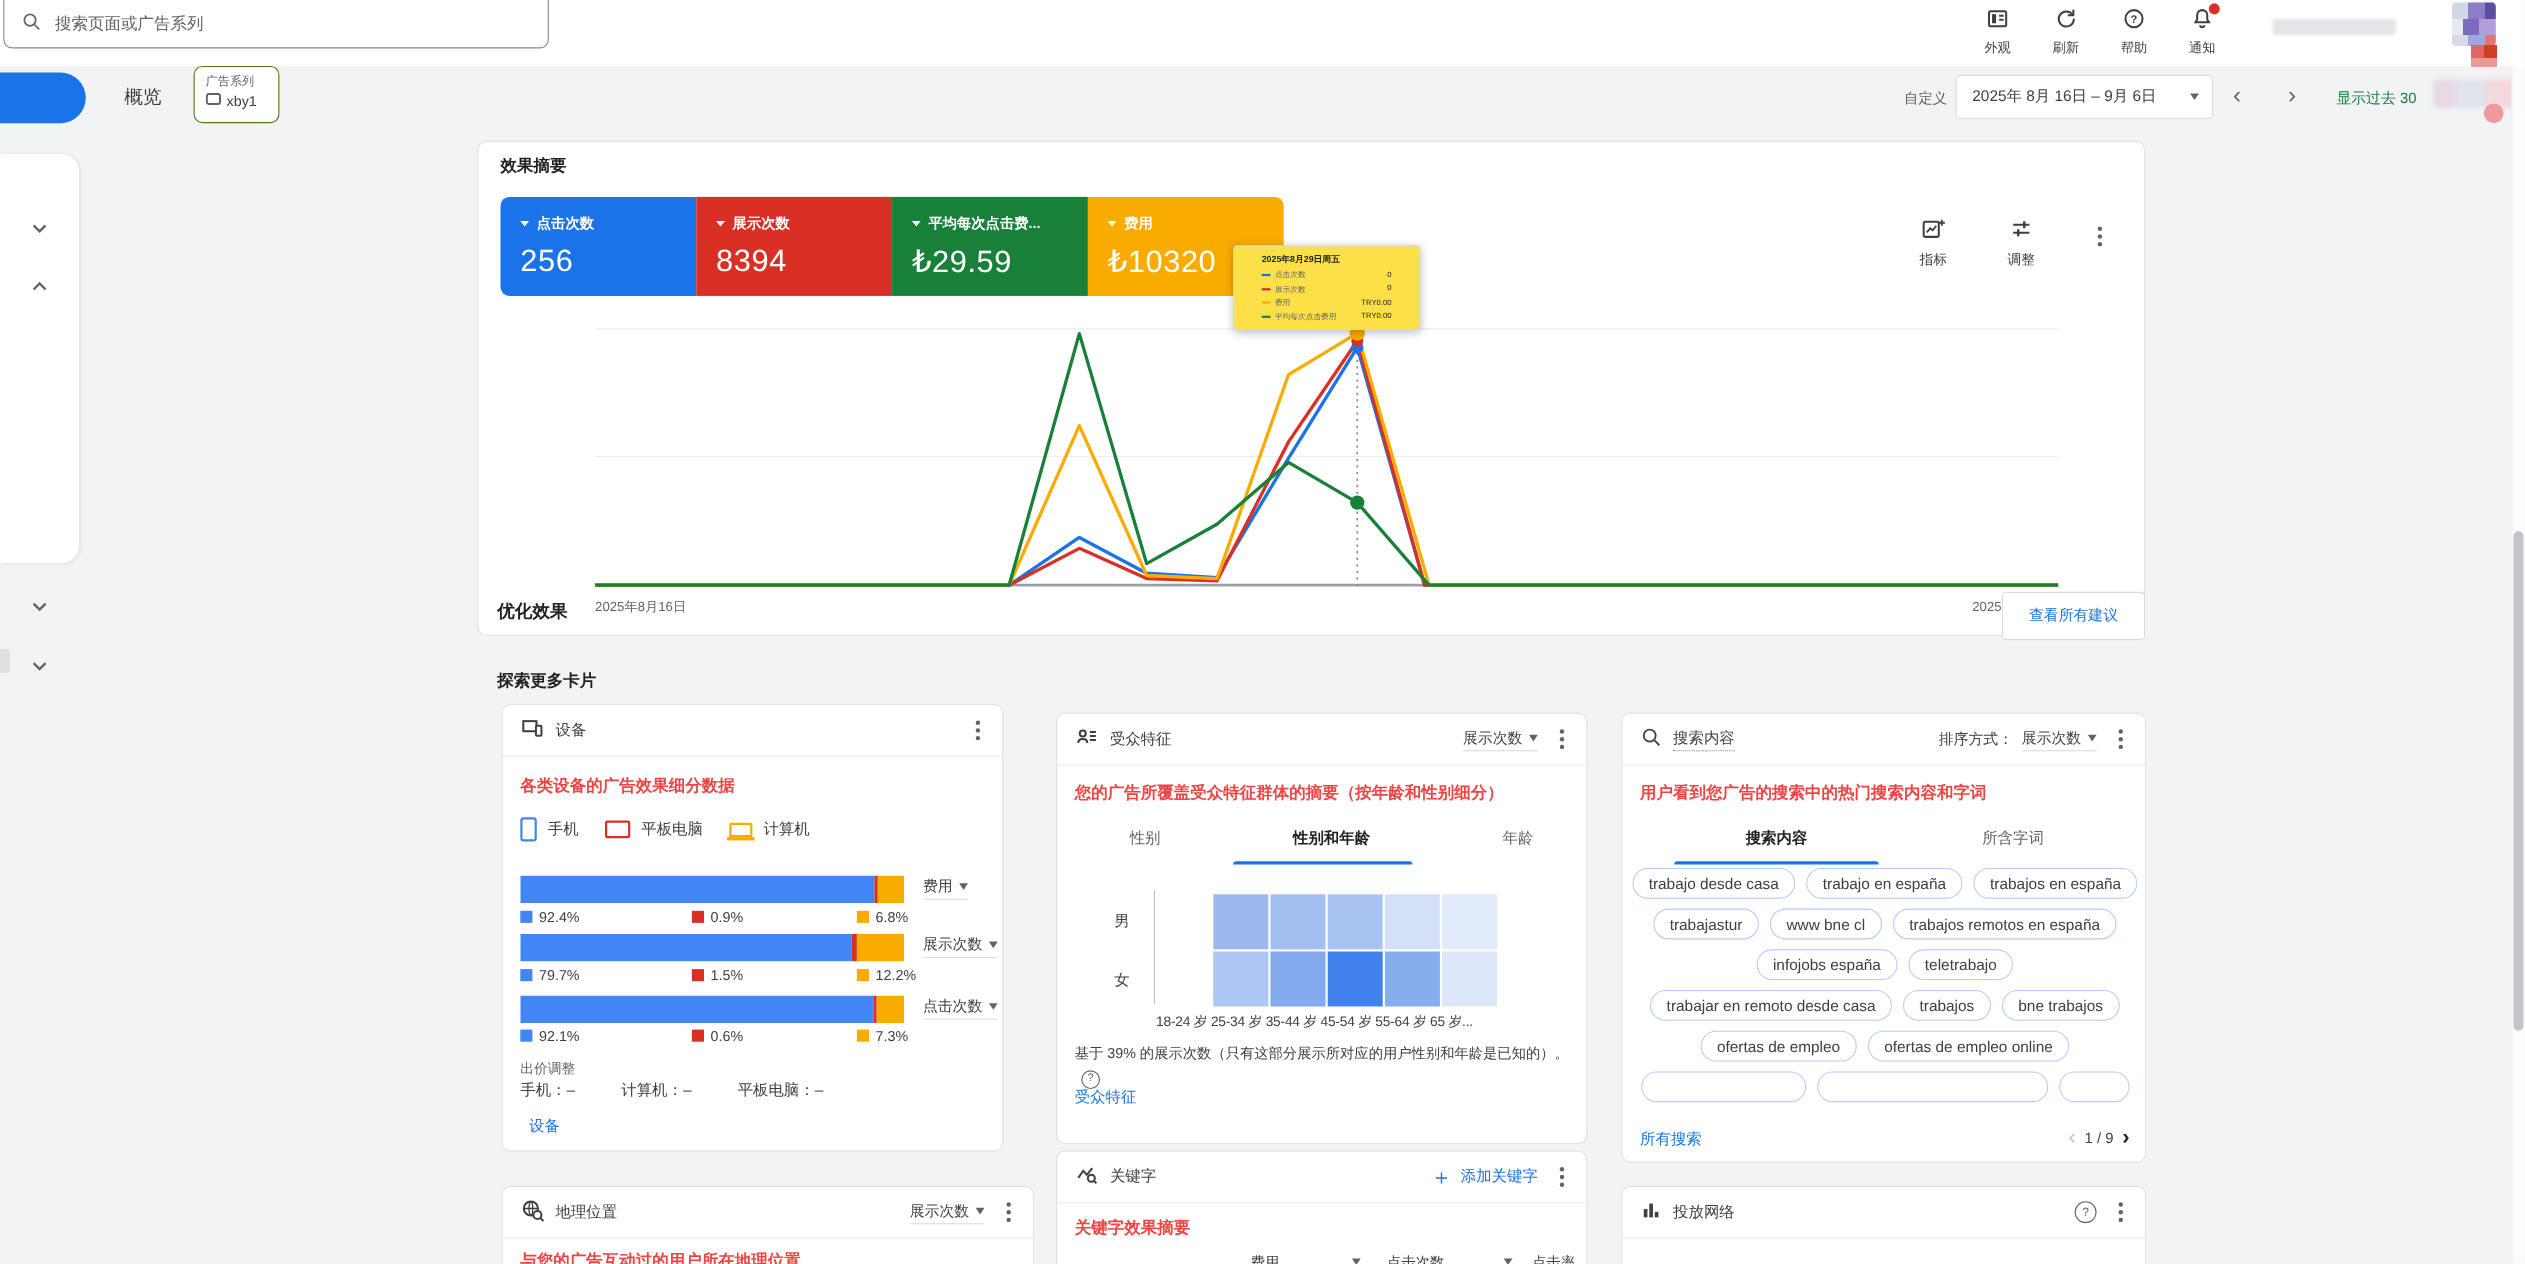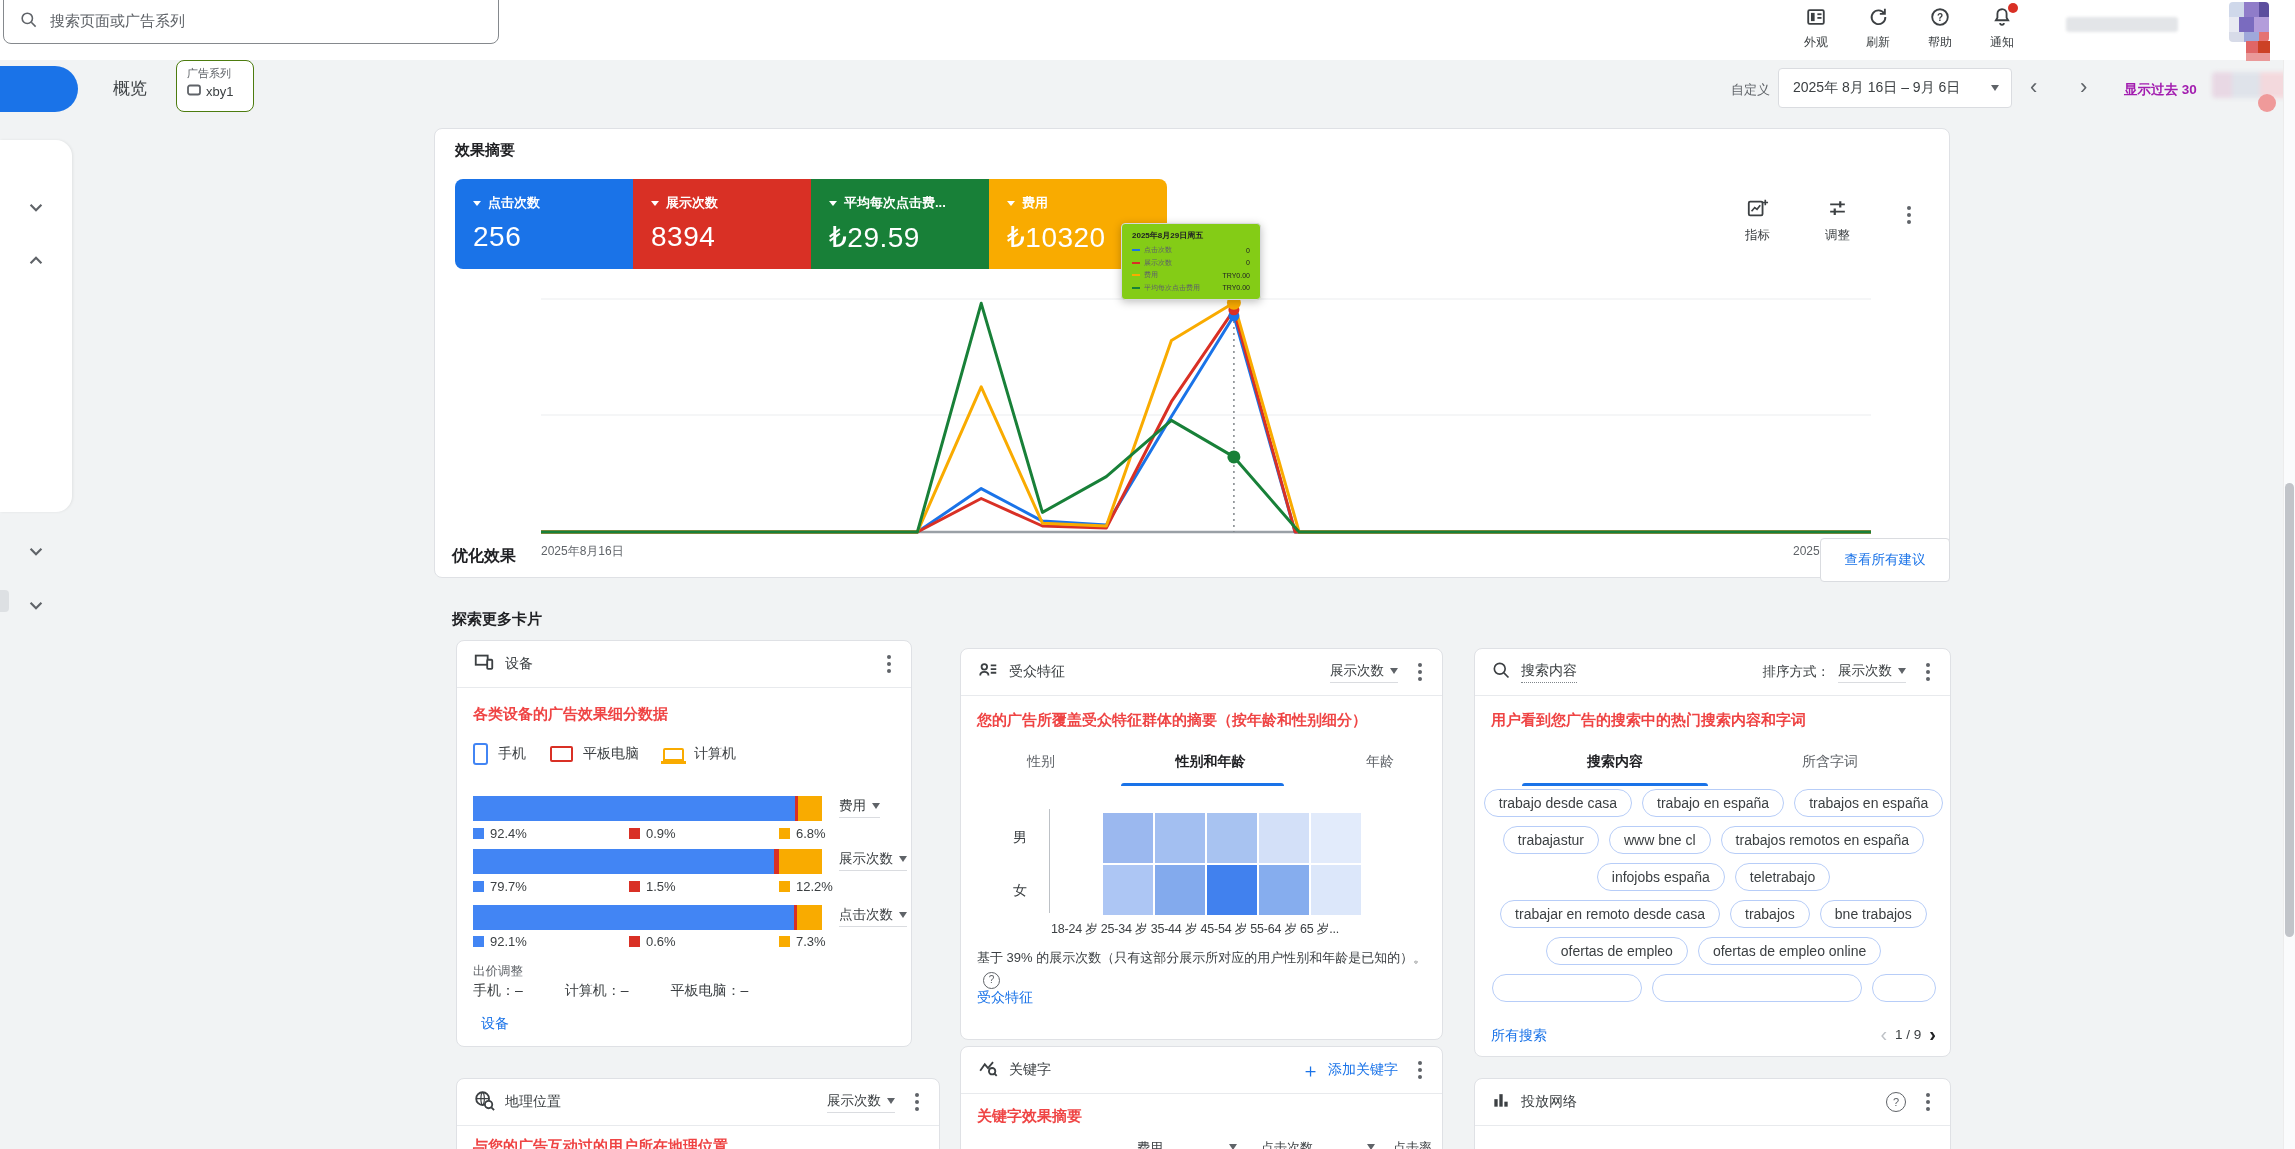--- a/index.html
+++ b/index.html
@@ -29,21 +29,21 @@
                  border-radius:8px;box-sizing:border-box;padding:5px 10px;cursor:pointer}
   #campaign-chip .l1{font-size:11px;color:#5f6368}
   #campaign-chip .l2{display:flex;align-items:center;gap:5px;margin-top:3px;font-size:13px;color:#3c4043}
   #custom-label{position:absolute;left:1731px;top:81px;font-size:13px;color:#5f6368}
   #datebox{position:absolute;left:1778px;top:68px;width:234px;height:40px;background:#fff;border:1px solid #dadce0;border-radius:4px;
            box-sizing:border-box;display:flex;align-items:center;padding:0 12px 0 14px;cursor:pointer}
   #datebox .dr{font-size:14px;color:#3c4043;flex:1;white-space:nowrap}
   .chev{font-size:22px;color:#5f6368;cursor:pointer;line-height:1}
   #prev-range{position:absolute;left:2030px;top:76px}
   #next-range{position:absolute;left:2080px;top:76px}
-  #show-last{position:absolute;left:2124px;top:81px;font-size:13.5px;font-weight:700;color:#a21caf;cursor:pointer;white-space:nowrap}
+  #show-last{position:absolute;left:2124px;top:81px;font-size:13.5px;font-weight:400;color:#15803d;cursor:pointer;white-space:nowrap}
   #range-blur{position:absolute;left:2212px;top:72px;width:80px;height:26px;border-radius:4px;filter:blur(2px);
               background:linear-gradient(90deg,#e8d8e4 0 25%,#dfe3ea 25% 60%,#f3d9dd 60% 100%)}
   #pink-dot{position:absolute;left:2258px;top:94px;width:18px;height:18px;border-radius:50%;background:#ef9a9a}
 
   
   #rail-panel{position:absolute;left:0;top:140px;width:72px;height:372px;background:#fff;border-radius:0 16px 16px 0;
               box-shadow:1px 0 3px rgba(0,0,0,.07)}
   .railbtn{position:absolute;width:26px;height:26px;cursor:pointer}
   #rail-fragment{position:absolute;left:0;top:590px;width:9px;height:22px;background:#dde0e3;border-radius:0 4px 4px 0}
 
@@ -69,22 +69,22 @@
   .mcard .val{padding:9px 0 0 18px;font-size:28px;letter-spacing:.5px}
   .tool{position:absolute;display:flex;flex-direction:column;align-items:center;gap:4px;cursor:pointer}
   .tool .lbl{font-size:12.5px;color:#3c4043}
   #tool-metrics{left:1310px;top:68px}
   #tool-adjust{left:1390px;top:68px}
   #perf-dots{position:absolute;left:1468px;top:84px}
   #chart-mount{position:absolute;left:106px;top:152px;width:1330px;height:270px;cursor:crosshair}
   .axlabel{position:absolute;top:414px;font-size:12px;color:#5f6368}
   #ax-left{left:106px} #ax-right{right:80px}
   
-  #chart-tooltip{position:absolute;left:686px;top:94px;width:118px;background:#84cc16;border:1px solid #d7d9dc;border-radius:4px;
-                 box-shadow:0 2px 8px rgba(0,0,0,.25);padding:6px 10px;z-index:5}
+  #chart-tooltip{position:absolute;left:686px;top:94px;width:118px;background:#fde047;border:1px solid #d7d9dc;border-radius:4px;
+                 box-shadow:0 2px 8px rgba(0,0,0,.25);padding:6px 25px;z-index:5}
   #chart-tooltip .tt-title{font-size:8px;font-weight:700;color:#202124;margin-bottom:4px}
   .tt-row{display:flex;align-items:center;font-size:7px;color:#5f6368;margin-top:2.5px}
   .tt-dash{width:8px;height:2px;margin-right:4px}
   .tt-lbl{flex:1;white-space:nowrap;overflow:hidden}
   .tt-val{color:#202124;margin-left:4px}
 
   
   #opt-title{position:absolute;left:452px;top:546px;font-size:16px;font-weight:700;color:#202124}
   #opt-button{position:absolute;left:1820px;top:538px;width:130px;height:44px;background:#fff;border:1px solid #dadce0;border-radius:4px;
               box-sizing:border-box;display:flex;align-items:center;justify-content:center;font-size:13.5px;font-weight:500;color:#1a73e8;cursor:pointer}

